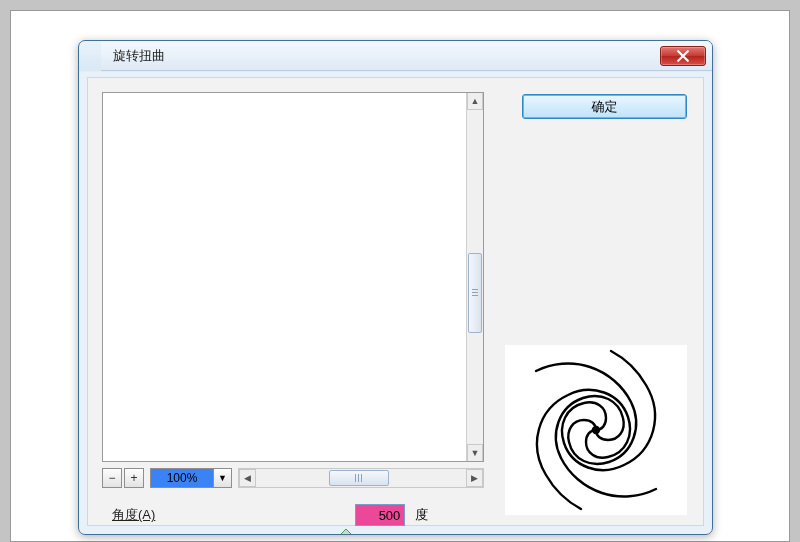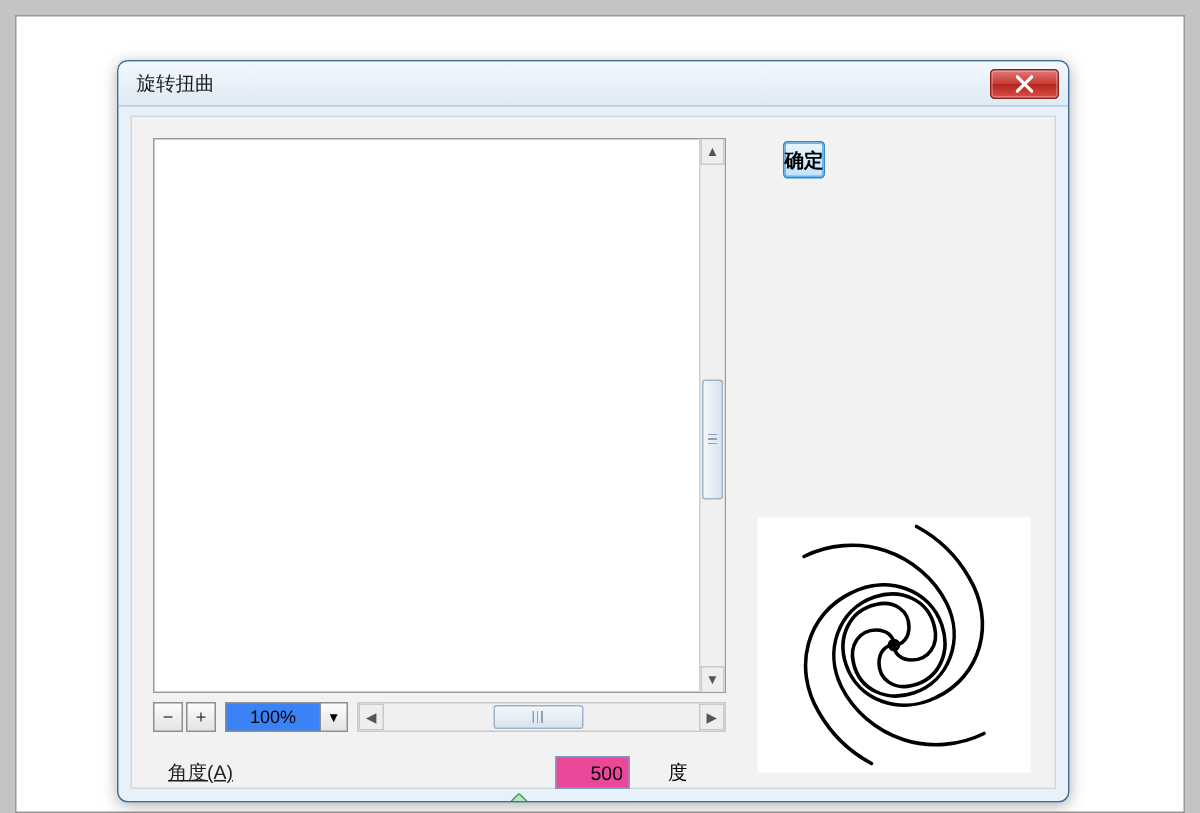--- a/index.html
+++ b/index.html
@@ -18,20 +18,21 @@
   
   .dialog {
     position: absolute;
     left: 78px; top: 40px;
     width: 635px; height: 495px;
     background: linear-gradient(#eaf3fb, #d8e8f5 30px, #e9f1f8 31px);
     border: 1px solid #3f6f9b;
     border-radius: 7px;
     box-shadow: 0 2px 10px rgba(0,0,0,0.3);
     overflow: hidden;
+    padding-left: 22px;
   }
   .titlebar {
     height: 30px;
     display: flex;
     align-items: center;
     padding: 0 6px 0 12px;
     background: linear-gradient(#f3f8fd, #dfeaf5);
     border-bottom: 1px solid #b9cde0;
   }
   .titlebar .title {
@@ -131,21 +132,21 @@
   }
   .h-thumb::after{
     content:""; position:absolute; top:3px; bottom:3px; left:50%; transform:translateX(-50%);
     width:8px; background:repeating-linear-gradient(90deg,#8aa3bb 0 1px, transparent 1px 3px);
   }
 
   
   .angle-row{
     position:absolute;
     left:24px; top:426px;
-    display:flex; align-items:center; gap:15px;
+    display:flex; align-items:center; gap:0;
   }
   .angle-label{
     font-size:13px; color:#222; text-decoration: underline;
     margin-right: 200px;
   }
   .angle-input{
     width:50px; height:22px;
     border:1px solid #7a9ec8;
     background:#ec4899;
     font-size:13px; text-align:right; padding:2px 4px;
@@ -161,21 +162,21 @@
   .slider-thumb{
     position:absolute; top:-1px; left:228px;
     width:12px; height:15px;
   }
   .slider-thumb svg{display:block;}
 
   
   .btn-col{
     position:absolute; right:16px; top:16px;
     width:165px;
-    display:flex; flex-direction:row; gap:10px;font-weight:bold;
+    display:flex; flex-direction:column; gap:10px;
   }
   .btn{
     height:25px;
     border:1px solid #8a8a8a;
     background:linear-gradient(#fdfdfd,#e5e5e5);
     border-radius:3px;
     font-size:13px;
     display:flex;align-items:center;justify-content:center;
   }
   .btn.primary{

